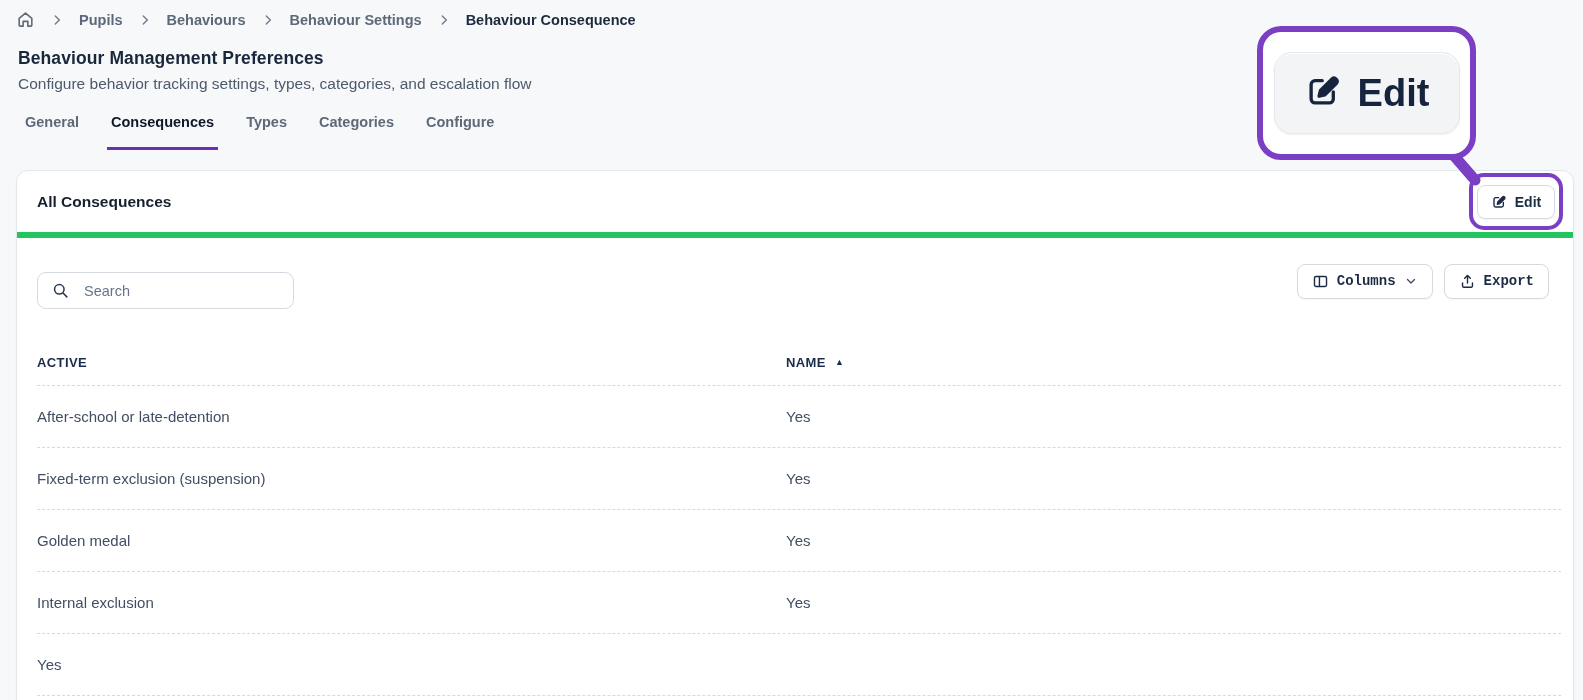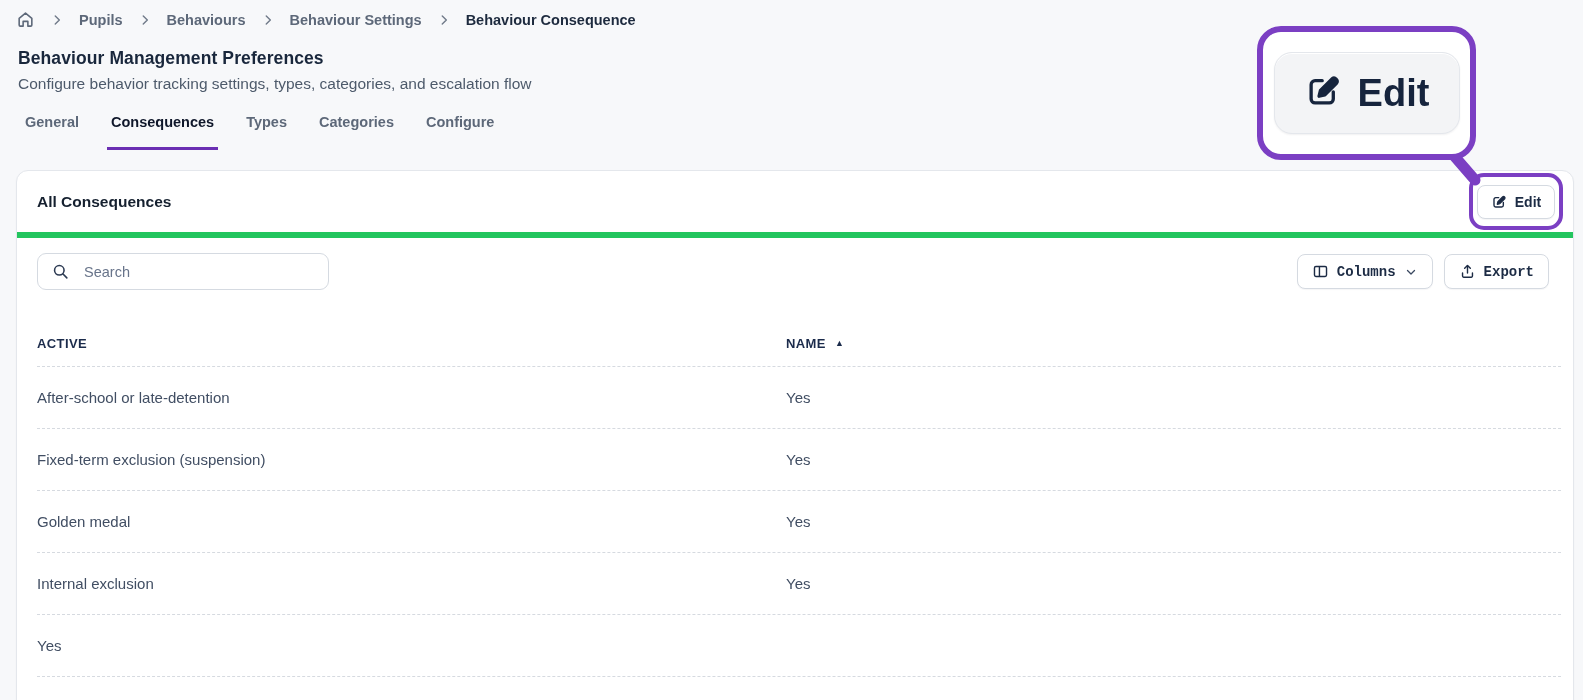--- a/index.html
+++ b/index.html
@@ -79,21 +79,21 @@
     z-index:5;
   }
   .edit-btn { height:34px; padding:0 13px; }
 
   
   .toolbar {
     display:flex; justify-content:space-between; align-items:center;
     padding:15px 24px 0 20px;
   }
   .search-box {
-    position:relative; width:292px; height:37px;
+    position:relative; width:257px; height:37px;margin-top:19px;
   }
   .search-box input {
     width:100%; height:100%;
     border:1px solid #d5dae1; border-radius:9px;
     padding:0 12px 0 46px;
     font-family:"Liberation Sans", sans-serif;
     font-size:14.5px; color:#1c2b44; background:#fff; outline:none;
   }
   .search-box input::placeholder { color:#68748a; }
   .search-box .search-ic {

